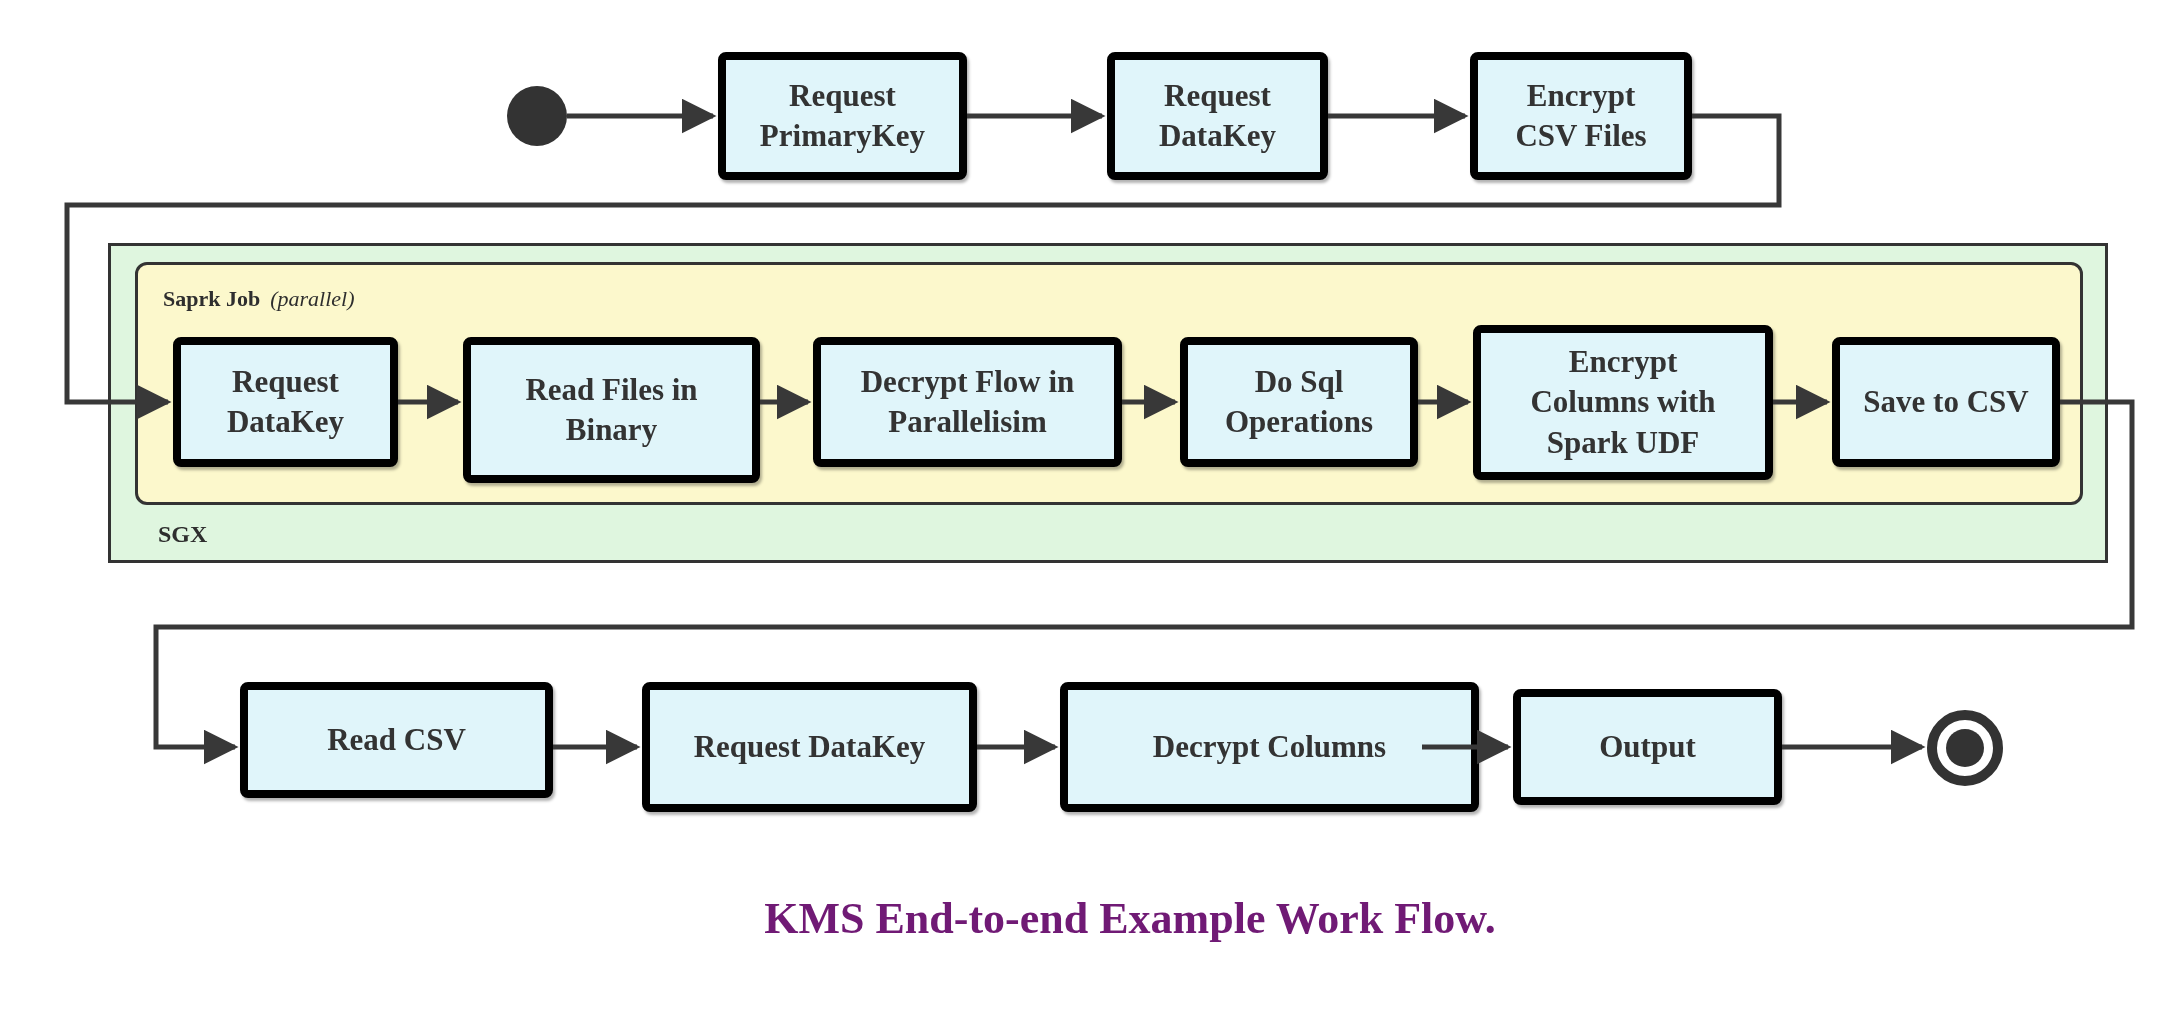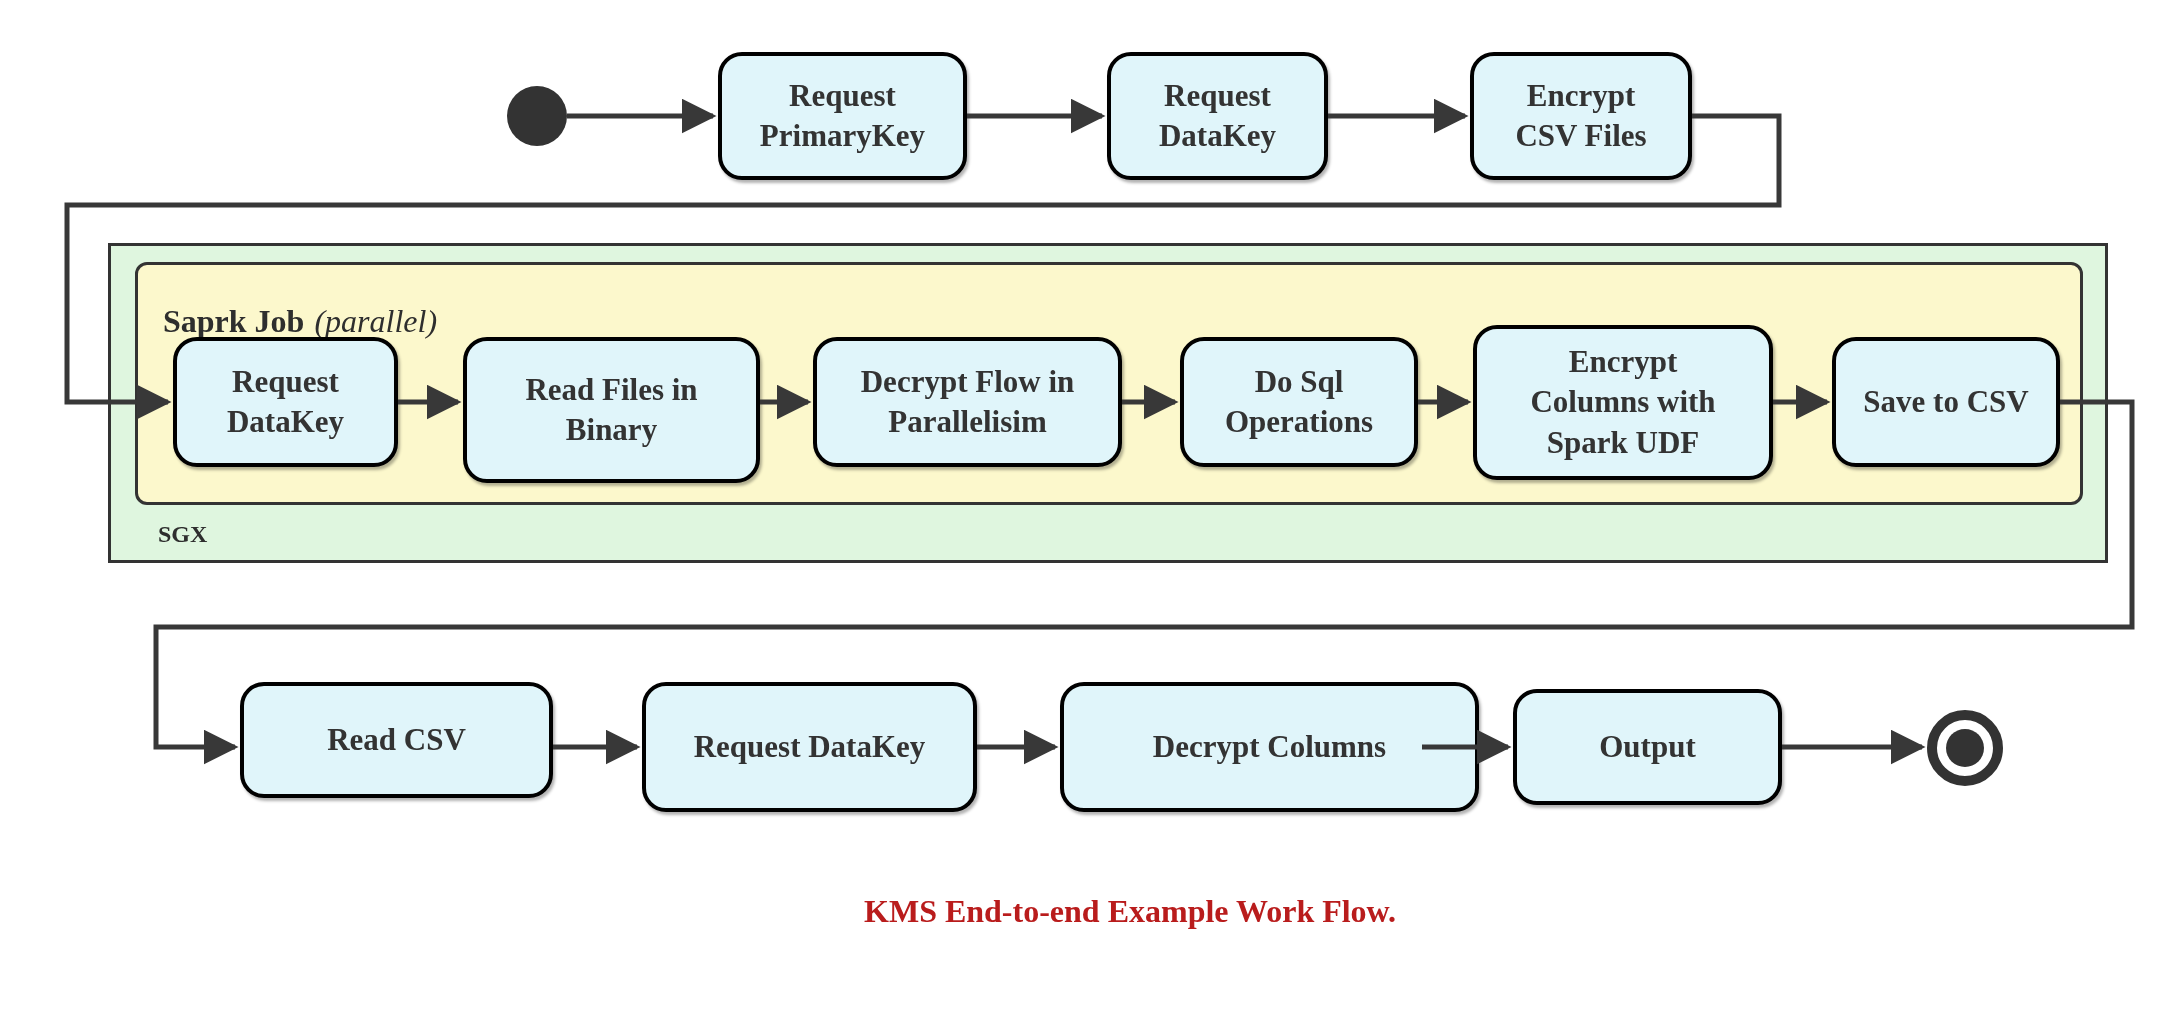--- a/index.html
+++ b/index.html
@@ -24,30 +24,30 @@
     border-radius: 12px;
     left: 135px; top: 262px; width: 1948px; height: 243px;
     z-index: 2;
   }
   .container-label {
     position: absolute;
     color: #2e2e2e;
     z-index: 3;
     white-space: nowrap;
   }
-  .spark-label { left: 163px; top: 286px; font-size: 32px; margin-top: 17px; }
+  .spark-label { left: 163px; top: 286px; font-size: 22px; }
   .spark-label .bold-part { font-weight: bold; }
   .spark-label .italic-part { font-style: italic; font-weight: normal; margin-left: 10px; }
   .sgx-label { left: 158px; top: 521px; font-size: 24px; font-weight: bold; }
   .node {
     position: absolute;
     box-sizing: border-box;
     background: #e0f5fa;
-    border: 4px solid #000000;
-    border-radius: 24px;
+    border: 8px solid #000000;
+    border-radius: 8px;
     display: flex;
     align-items: center;
     justify-content: center;
     text-align: center;
     font-weight: bold;
     font-size: 31px;
     line-height: 1.3;
     color: #333333;
     white-space: pre-line;
     z-index: 4;
@@ -62,23 +62,23 @@
   svg.edges path.edge {
     fill: none;
     stroke: #383838;
     stroke-width: 5;
   }
   .caption {
     position: absolute;
     left: 1130px;
     top: 893px;
     transform: translateX(-50%);
-    font-size: 32px;
+    font-size: 44px;
     font-weight: bold;
-    color: #b91c1c;
+    color: #701a75;
     white-space: nowrap;
     z-index: 6;
   }
 </style>
 </head>
 <body>
 
 <div id="canvas">
 
   <div class="container-box sgx-box"></div>

